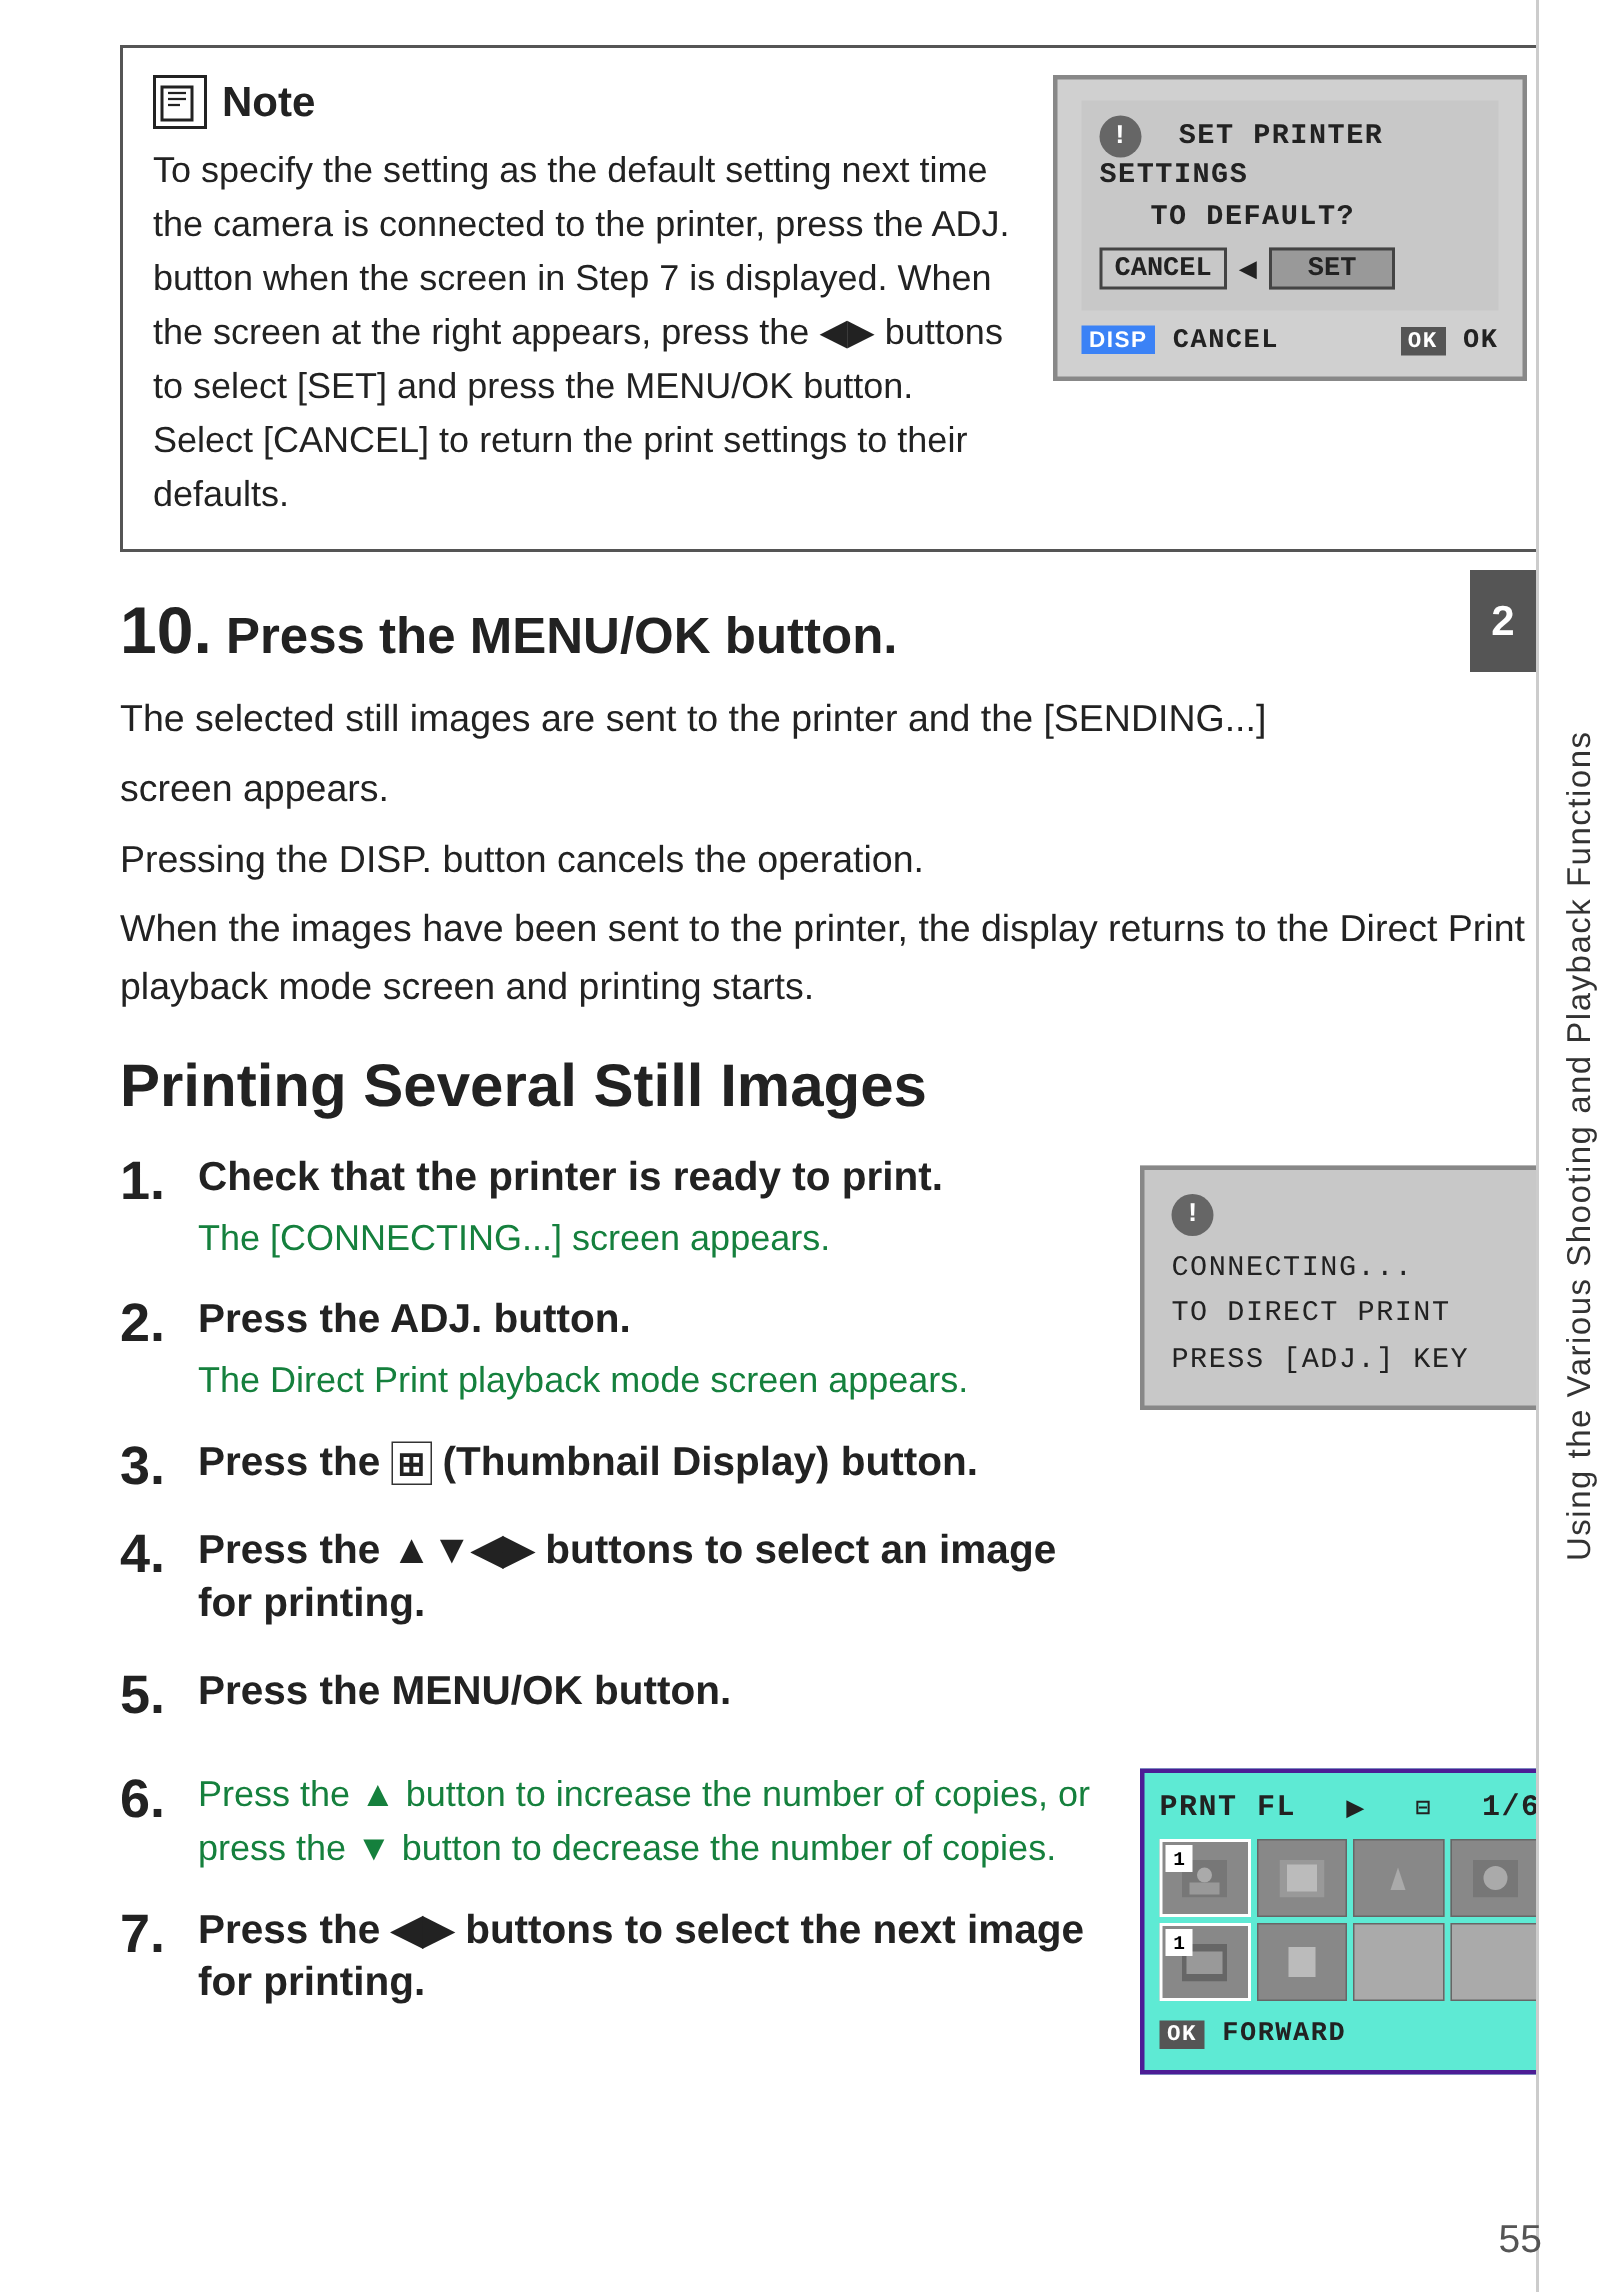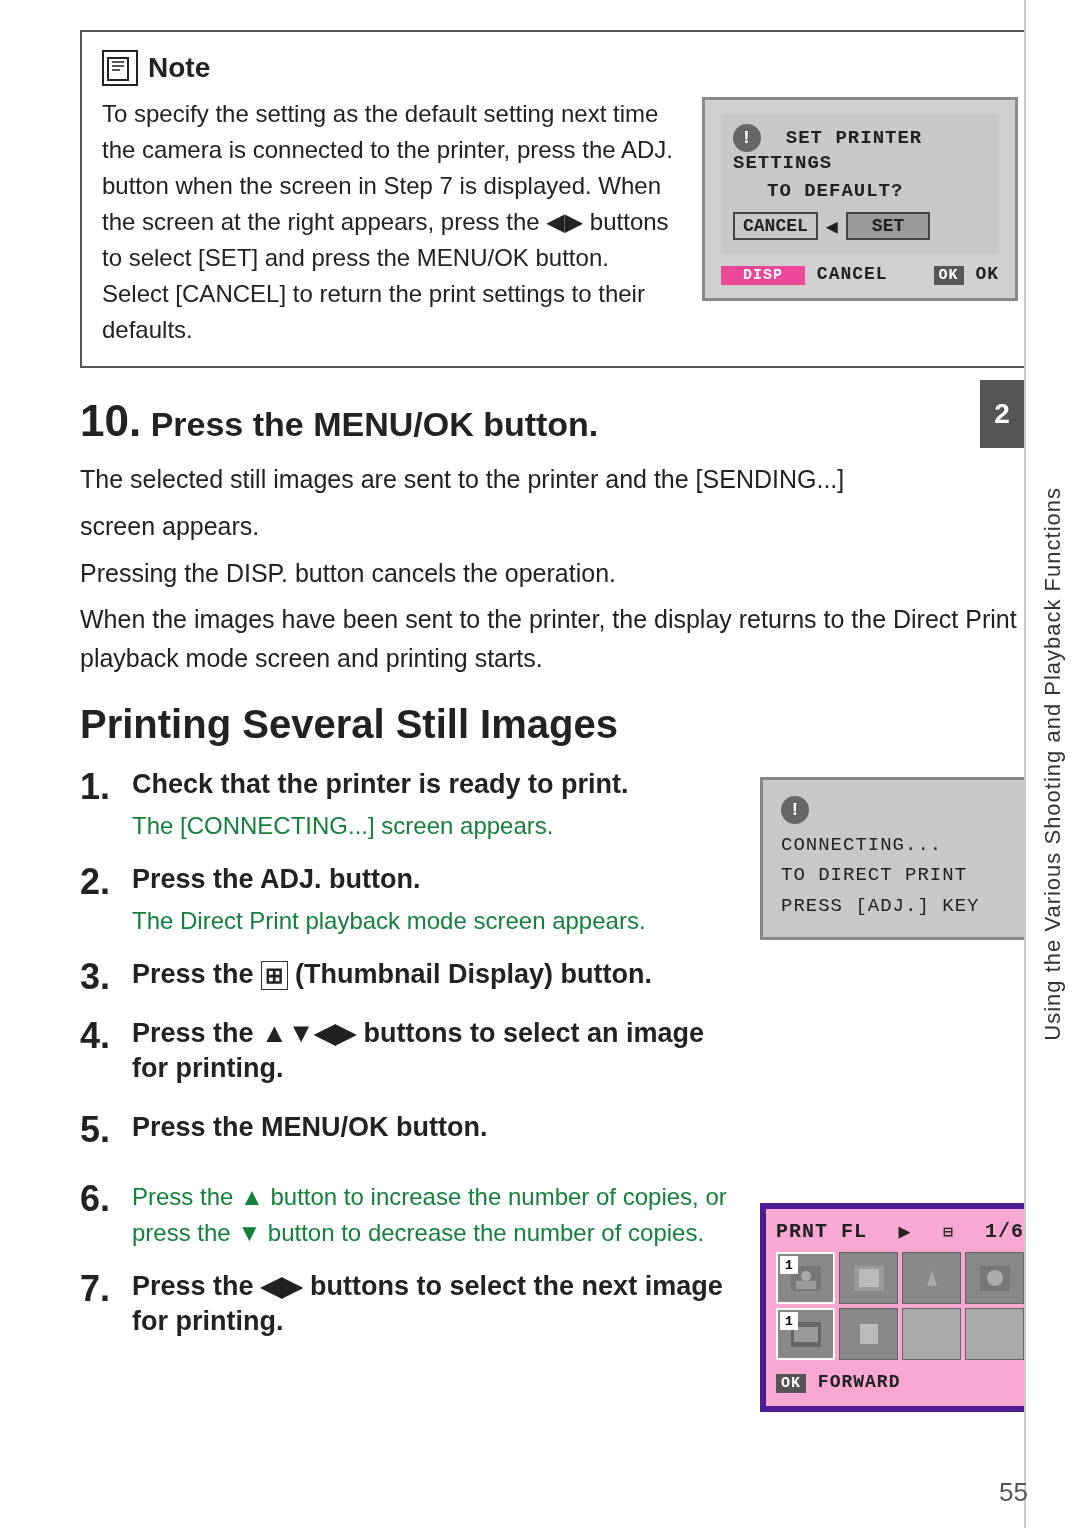--- a/index.html
+++ b/index.html
@@ -21,21 +21,21 @@
       position: relative;
     }
 
     
     .note-box {
       border: 2px solid #555;
       padding: 18px 20px;
       margin-bottom: 28px;
       display: flex;
       gap: 20px;
-      align-items: center;
+      align-items: flex-start;
     }
 
     .note-header {
       display: flex;
       align-items: center;
       gap: 10px;
       margin-bottom: 10px;
     }
 
     .note-icon {
@@ -208,26 +208,25 @@
       margin-bottom: 6px;
     }
 
     .connecting-screen .conn-line {
       letter-spacing: 1px;
       line-height: 1.6;
     }
 
     
     .print-screen {
-      border: 6px solid #4c1d95;
-      background: #f9a8d4;
+      border: 3px solid #4c1d95;
+      background: #5eead4;
       padding: 10px;
       font-family: 'Courier New', monospace;
       font-size: 18px;
-      margin-top: 24px;
     }
 
     .print-screen .print-header {
       display: flex;
       justify-content: space-between;
       align-items: center;
       margin-bottom: 8px;
       font-size: 20px;
       font-weight: bold;
       letter-spacing: 1px;
@@ -334,24 +333,24 @@
       border-radius: 50%;
       color: #fff;
       font-weight: bold;
       font-size: 18px;
       text-align: center;
       line-height: 28px;
     }
 
     .disp-badge {
       font-size: 15px;
-      background: #ec4899;
+      background: #3b82f6;
       color: #fff;
-      padding: 1px 22px;
-      font-family: Liberation Mono, monospace;
+      padding: 1px 5px;
+      font-family: Liberation Sans, sans-serif;
       font-weight: bold;
     }
 
     .ok-badge {
       font-size: 15px;
       background: #555;
       color: #fff;
       padding: 1px 5px;
       font-family: 'Courier New', monospace;
       font-weight: bold;

